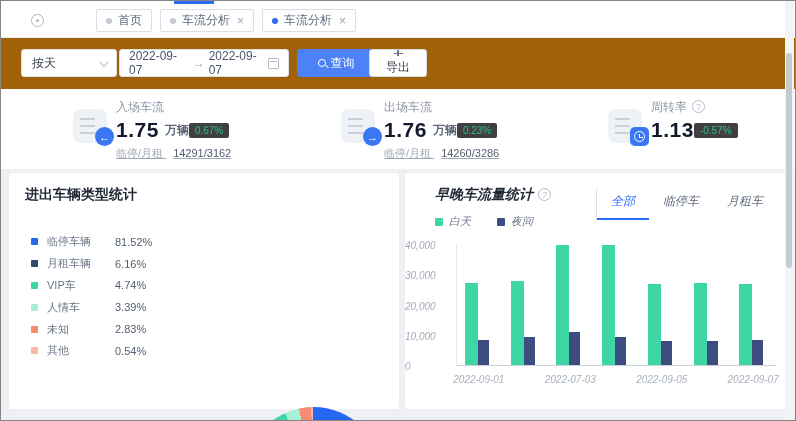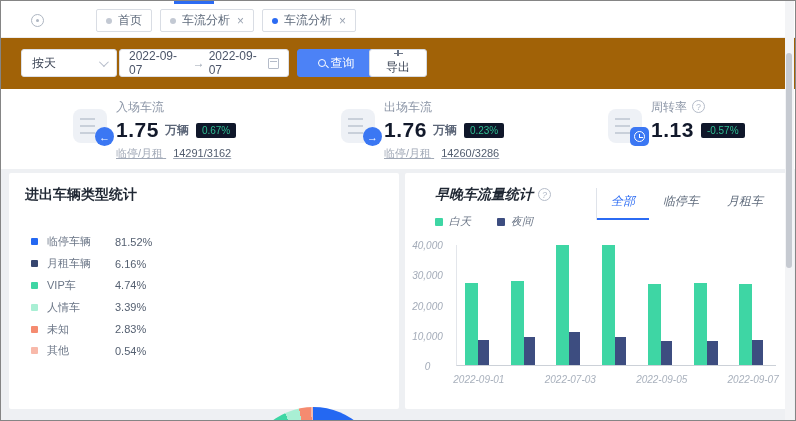--- a/index.html
+++ b/index.html
@@ -51,21 +51,21 @@
       border-radius:50%; color:#fff; font-size:11px; display:flex; align-items:center; justify-content:center; }
   .badge-square { border-radius:5px; }
   .clockface { width:11px; height:11px; border:1.3px solid #fff; border-radius:50%; position:relative; }
   .clockface::after { content:""; position:absolute; left:4px; top:2px; width:1.3px; height:3.5px; background:#fff; }
   .clockface::before { content:""; position:absolute; left:4.5px; top:4.5px; width:3px; height:1.3px; background:#fff; }
   .stat-body { margin-left:9px; }
   .stat-title { font-size:12px; color:#8b95a6; padding-top:2px; }
   .stat-line { display:flex; align-items:center; margin-top:2px; }
   .stat-value { font-size:21px; font-weight:bold; color:#12192b; letter-spacing:.5px; }
   .stat-unit { font-size:12px; color:#5c6678; margin-left:6px; font-weight:bold; }
-  .pct { margin-left:7px; font-size:10px; padding:2px 6px; border-radius:2px; background:#0f172a; color:#2fbd92; }
+  .pct { margin-left:0; font-size:10px; padding:2px 6px; border-radius:2px; background:#404040; color:#2fbd92; }
   .stat-sub { margin-top:4px; font-size:11px; color:#a0a8b6;text-decoration:underline; }
   .stat-sub b { font-weight:normal; color:#515c6e; margin-left:7px; }
   
   .content-bg { position:absolute; left:0; top:168px; width:100%; bottom:0; background:#eef0f3; }
   .panel { position:absolute; top:172px; height:236px; background:#fff; border-radius:2px; }
   .panel-left { left:8px; width:390px; }
   .panel-right { left:404px; width:384px;font-style:italic; }
   .panel h3 { position:absolute; left:16px; top:13px; font-size:14px; color:#1f2733; }
   .panel-right h3 { left:30px; }
   .info-ic { display:inline-block; width:13px; height:13px; border:1px solid #b5bcc9; border-radius:50%;
@@ -82,21 +82,21 @@
   
   .rtabs { position:absolute; right:12px; top:15px; display:flex; border-left:1px solid #dfe3ea; }
   .rtab { padding:5px 14px 8px; font-size:12px; color:#5f6b7c; border-bottom:2px solid transparent; cursor:pointer; }
   .rtab.active { color:#2b6bf3; border-bottom-color:#2b6bf3; }
   .rlegend { position:absolute; left:30px; top:41px; display:flex; gap:26px; font-size:11px; color:#6b7687; }
   .rlegend .item { display:flex; align-items:center; gap:6px; }
   .rlegend .sq { width:8px; height:8px; border-radius:1px; }
   
   .plot { position:absolute; left:51px; top:72px; width:320px; height:121px;
           border-left:1px solid #e3e6eb; border-bottom:1px solid #ccd1d8; }
-  .ytick { position:absolute; width:45px; text-align:center; font-size:10px; color:#a3abb8; left:0; }
+  .ytick { position:absolute; width:45px; text-align:left; font-size:10px; color:#a3abb8; left:0; }
   .xtick { position:absolute; font-size:10px; color:#a9b1bd; top:201px; width:70px; text-align:center; }
   .bar { position:absolute; bottom:0; }
   
   .scroll-track { position:absolute; right:1px; top:0; width:9px; height:100%; background:#f3f4f6; }
   .scroll-thumb { position:absolute; right:2px; top:52px; width:6px; height:215px; background:#c6cad1; border-radius:3px; }
 </style>
 </head>
 <body>
 
 <div class="loadbar"></div>

